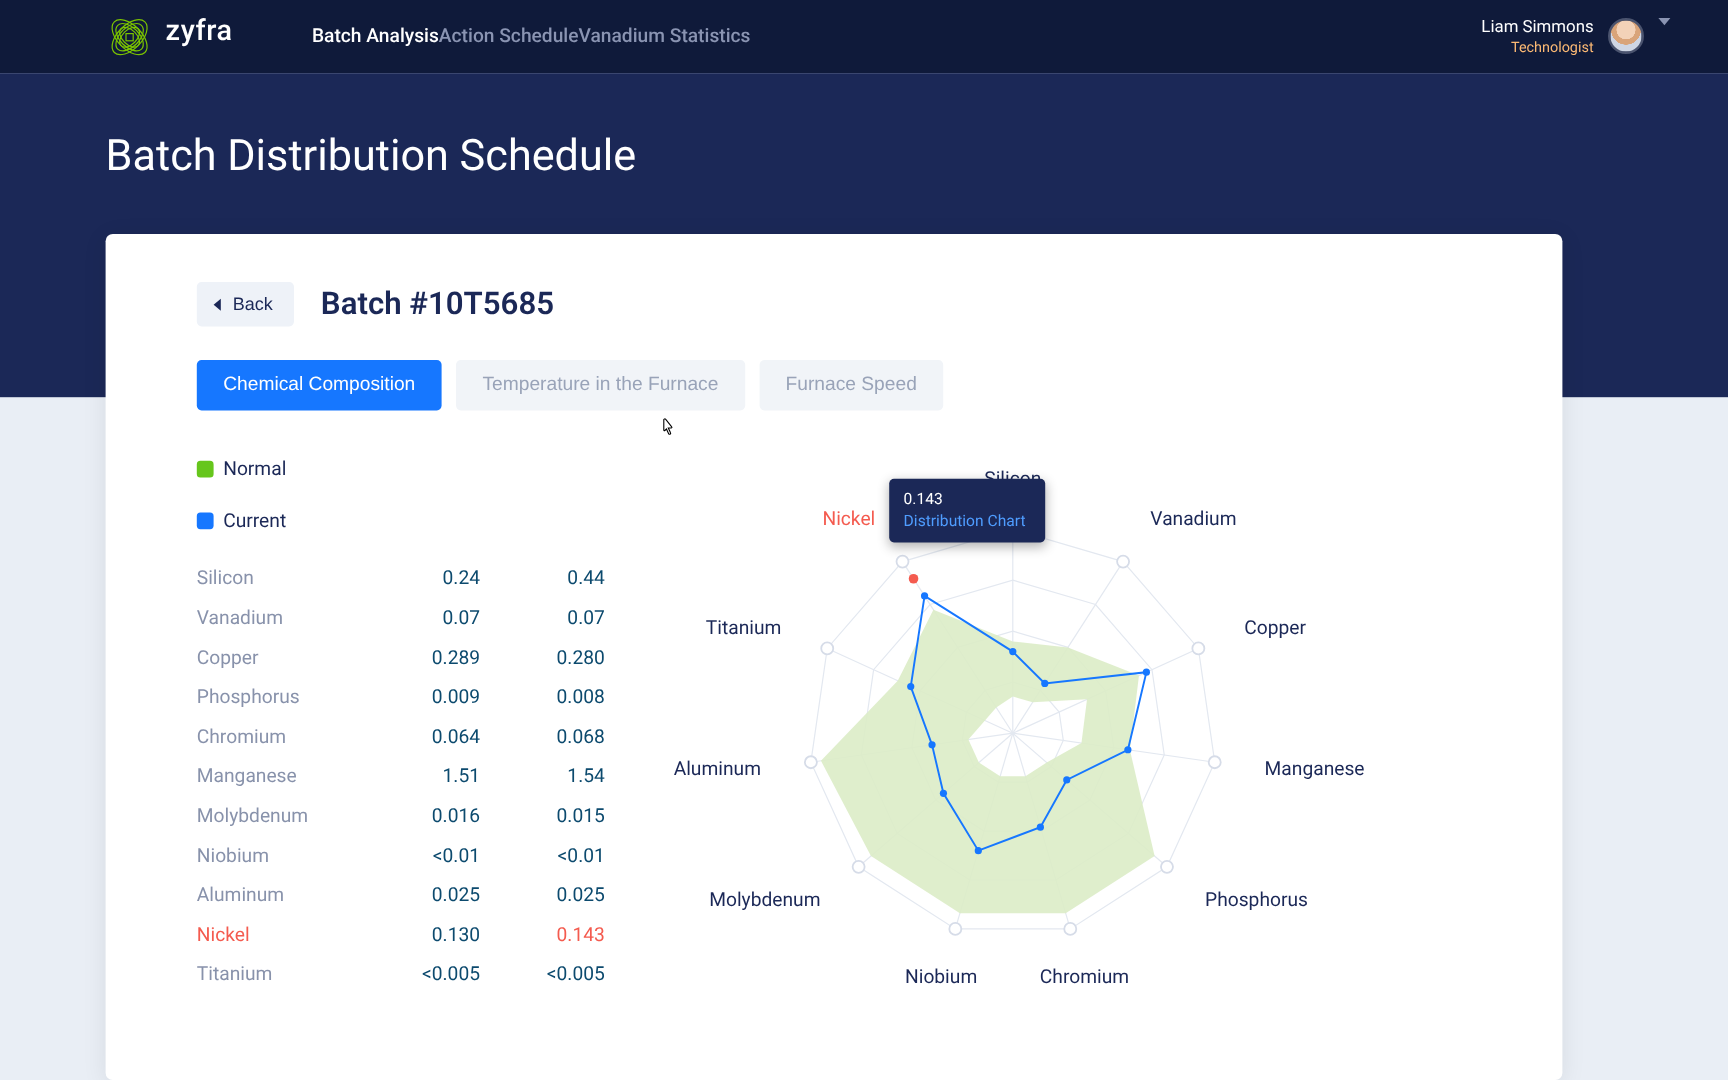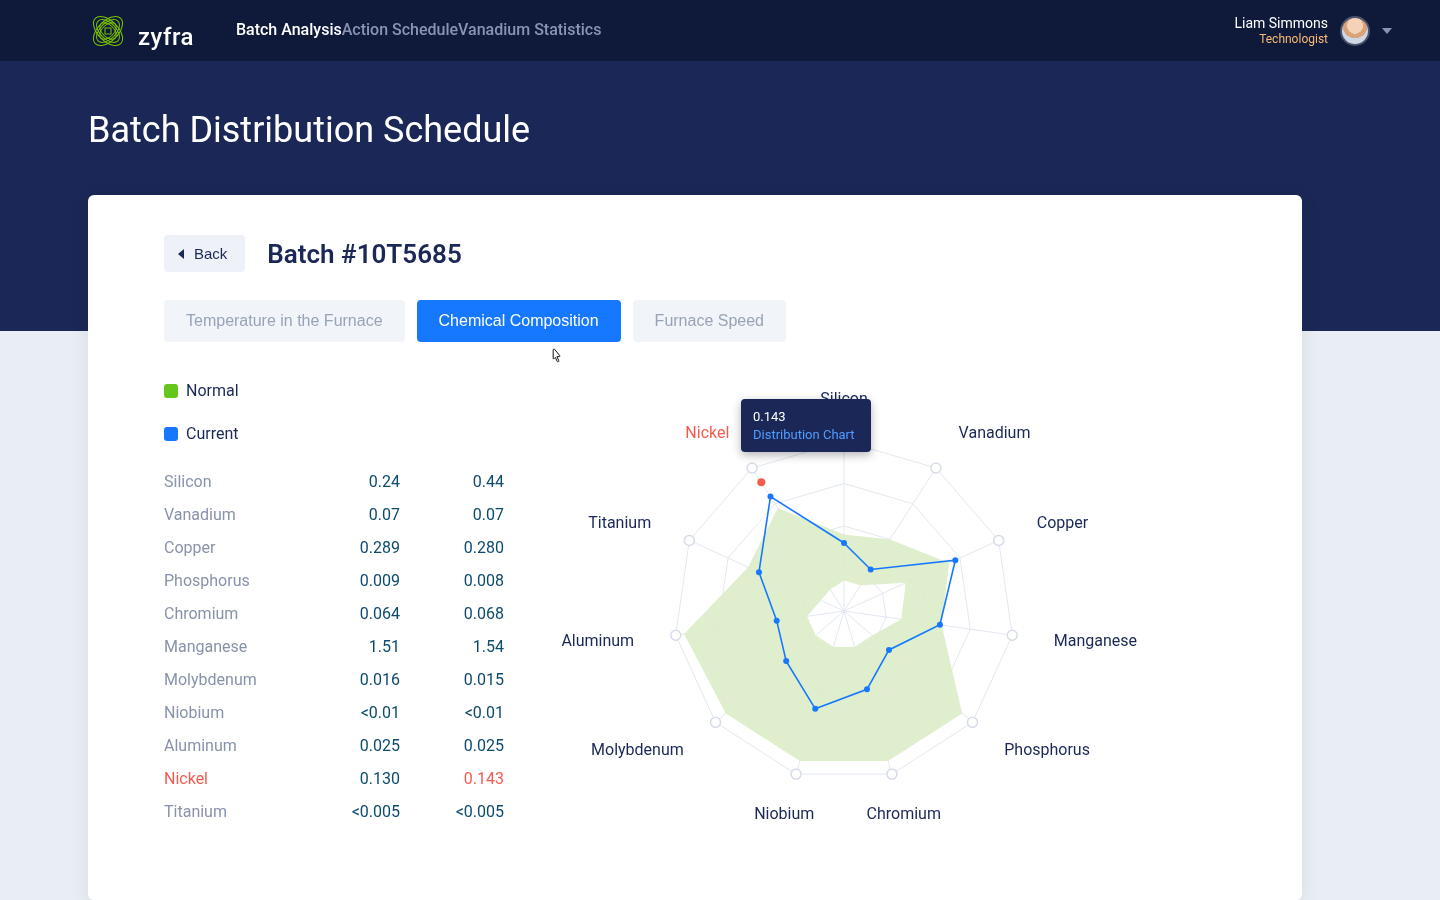--- a/index.html
+++ b/index.html
@@ -1,27 +1,27 @@
 <!DOCTYPE html>
 <html><head>
 <meta charset="utf-8">
 <style>
   * { box-sizing: border-box; margin: 0; padding: 0; }
   html, body { width: 1440px; height: 900px; font-family: -apple-system, BlinkMacSystemFont, "Segoe UI", Roboto, "Helvetica Neue", Arial, sans-serif; background:#e9eef5; overflow:hidden; }
   .topbar {
     width: 100%; height: 61px; background: #0f1a3a;
     display:flex; align-items:center; padding: 0 0 0 88px;
   }
-  .logo-wrap { display:flex; align-items:flex-end; gap:10px; margin-right:42px;}
+  .logo-wrap { display:flex; align-items:flex-start; gap:10px; margin-right:66px;}
   .logo-mark { width:40px; height:40px; display:flex; align-items:center; justify-content:center; }
   .logo-text { color:#fff; font-size:24px; font-weight:500; letter-spacing:0.5px;}
   .nav { display:flex; align-items:stretch; height:79px; }
   .nav-item { display:flex; align-items:center; color:#8a94b2; font-size:16px; font-weight:500; cursor:pointer; border-bottom:2px solid transparent;}
   .nav-item.active { color:#fff; border-bottom:2px solid #7ac300; }
-  .topbar-right { margin-left:auto; display:flex; align-items:center; padding-right:48px; gap:12px;}
+  .topbar-right { margin-left:auto; display:flex; align-items:flex-start; padding-right:48px; gap:12px;}
   .user-block { text-align:right; line-height:1.2;}
   .user-name { color:#fff; font-size:14px;}
   .user-role { color:#fdba74; font-size:12px;}
   .avatar { width:30px; height:30px; border-radius:50%; background: radial-gradient(circle at 50% 30%, #f3d2b8 0 35%, #d9a47a 36% 55%, #cfd6e4 56% 100%); border:2px solid #4a536e;}
   .chevron-down { width:0;height:0;border-left:5px solid transparent;border-right:5px solid transparent;border-top:6px solid #8a94b2;}
 
   .hero {
     width:100%; background:#1b2857; padding: 48px 0 180px 88px;
     position:relative; z-index:0;
   }
@@ -123,22 +123,22 @@
 
   <div class="title-row">
     <button class="back-btn">
       <span class="back-caret"></span>
       <span>Back</span>
     </button>
     <h2 class="batch-title">Batch #10T5685</h2>
   </div>
 
   <div class="tabs-row" id="tabs">
+      <button class="tab-btn active">Chemical Composition</button>
       <button class="tab-btn">Temperature in the Furnace</button>
-      <button class="tab-btn active">Chemical Composition</button>
       <button class="tab-btn">Furnace Speed</button>
     </div>
 
   <div class="content-row">
     <div class="table-wrap">
       <div class="legend-row">
         <div class="legend-item">
           <span class="sw sw-normal"></span>
           <span>Normal</span>
         </div>

